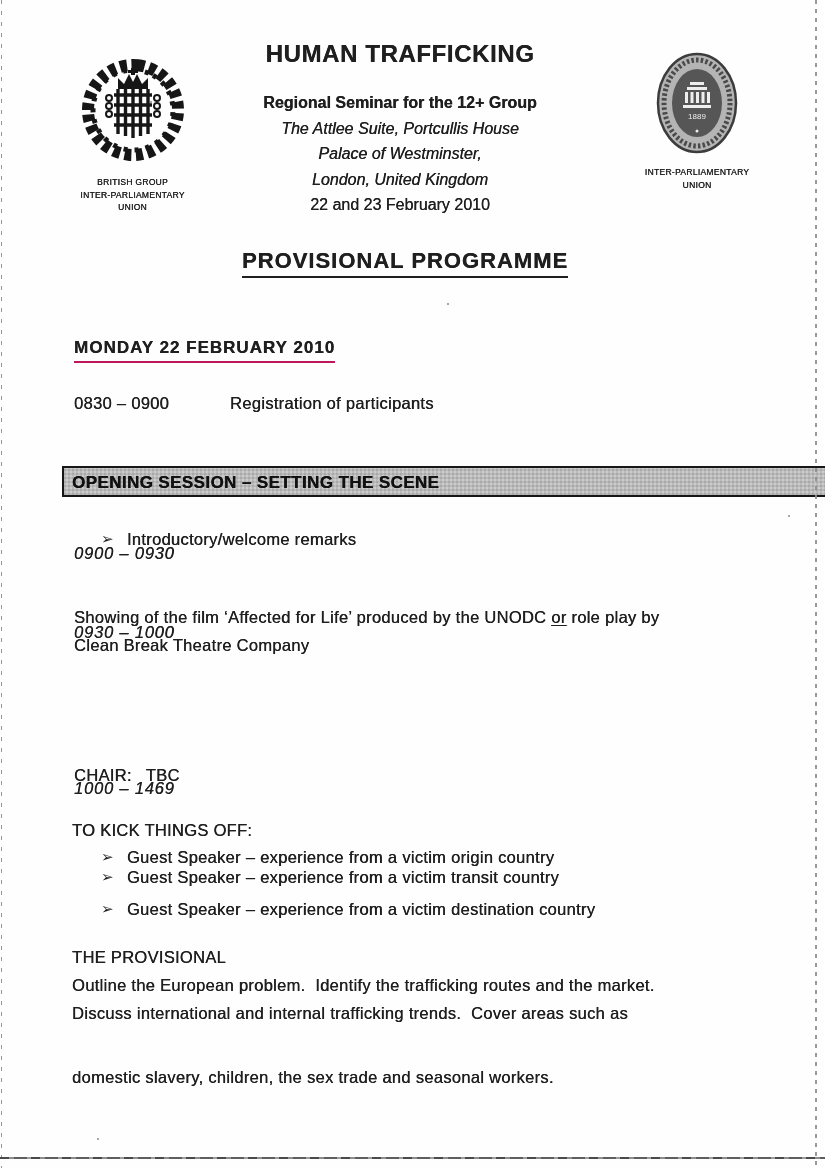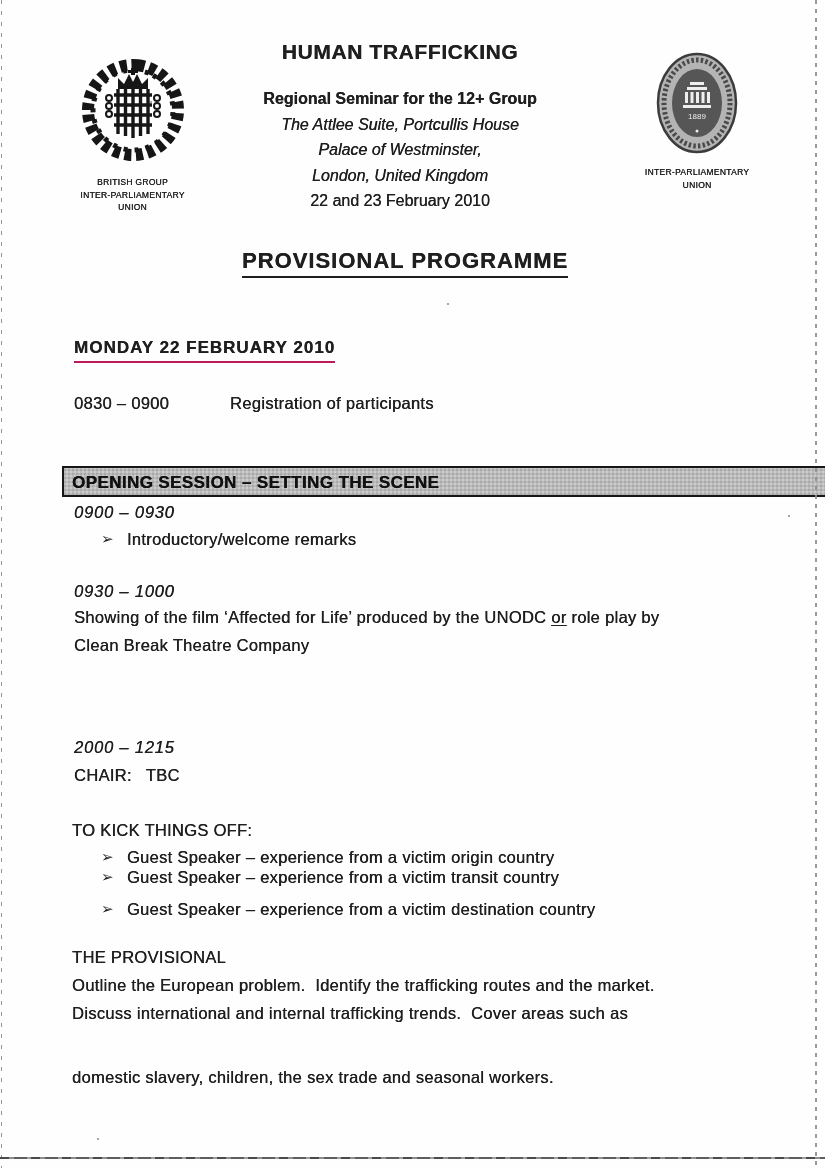--- a/index.html
+++ b/index.html
@@ -13,21 +13,21 @@
     color:#1f1f1f;
     overflow:hidden;
   }
   .txt { text-shadow:0.3px 0 0 currentColor; white-space:pre-wrap; }
 
   
   .header-center {
     position:absolute; left:195px; top:40px; width:410px;
     text-align:center;
   }
-  .header-title { font-size:21px; font-weight:700; letter-spacing:0.6px; margin-bottom:8px; }
+  .header-title { font-size:24px; font-weight:700; letter-spacing:0.6px; margin-bottom:8px; }
   .header-line { font-size:16px; line-height:25.5px; }
   .bold { font-weight:700;margin-top:22px; }
   .ital { font-style:italic; }
 
   .logo-left { position:absolute; left:55px; top:56px; width:155px; text-align:center; }
   .logo-right { position:absolute; left:612px; top:52px; width:170px; text-align:center; }
   .logo-caption { font-size:8.5px; line-height:12.5px; letter-spacing:0.3px; color:#222; margin-top:6px; }
 
   
   .doc-title-wrap { position:absolute; top:248px; left:0; width:810px; text-align:center; }
@@ -54,21 +54,21 @@
       repeating-linear-gradient(90deg, rgba(0,0,0,0.07) 0 2px, rgba(255,255,255,0.05) 2px 4px),
       repeating-linear-gradient(0deg, #b6b6b6 0 2px, #c9c9c9 2px 4px);
     font-size:17px; font-weight:700; letter-spacing:0.4px;
     padding:5px 0 0 8px; color:#111;
   }
   .bar-opening { top:466px; }
   .bar-session1 { top:704px; }
 
   
   .line { position:absolute; left:74px; font-size:16.5px; letter-spacing:0.3px; }
-  .time-line { font-style:italic; font-weight:400; letter-spacing:0.8px; }
+  .time-line { font-style:italic; font-weight:400; letter-spacing:0.8px;margin-top:41px; }
   .t-0900 { top:503px; }
   .li-intro { top:530px; left:101px; }
   .t-0930 { top:582px; }
   .film-line1 { top:608px; }
   .film-line2 { top:636px; }
   .t-1000 { top:738px; }
   .chair-row { top:766px; }
   .chair-value { margin-left:14px; }
   .kickoff-heading { top:821px; left:72px; }
   .kick-item { position:absolute; left:101px; font-size:16.5px; letter-spacing:0.3px; }
@@ -198,21 +198,21 @@
   </div>
 
   <div class="line time-line t-0930 txt">0930 – 1000</div>
 
   <div class="line film-line1">
     <span class="txt">Showing of the film ‘Affected for Life’ produced by the UNODC </span><span class="u-inline txt">or</span><span class="txt"> role play by</span>
   </div>
   <div class="line film-line2 txt">Clean Break Theatre Company</div>
 
 
-  <div class="line time-line t-1000 txt">2000 – 1215</div>
+  <div class="line time-line t-1000 txt">1000 – 1469</div>
 
   <div class="line chair-row">
     <span class="txt">CHAIR:</span><span class="chair-value txt">TBC</span>
   </div>
 
   <div class="line kickoff-heading txt">TO KICK THINGS OFF:</div>
 
   <div class="kick-item kb0">
     <span class="bullet-glyph">➢</span><span class="txt">Guest Speaker – experience from a victim origin country</span>
   </div>

